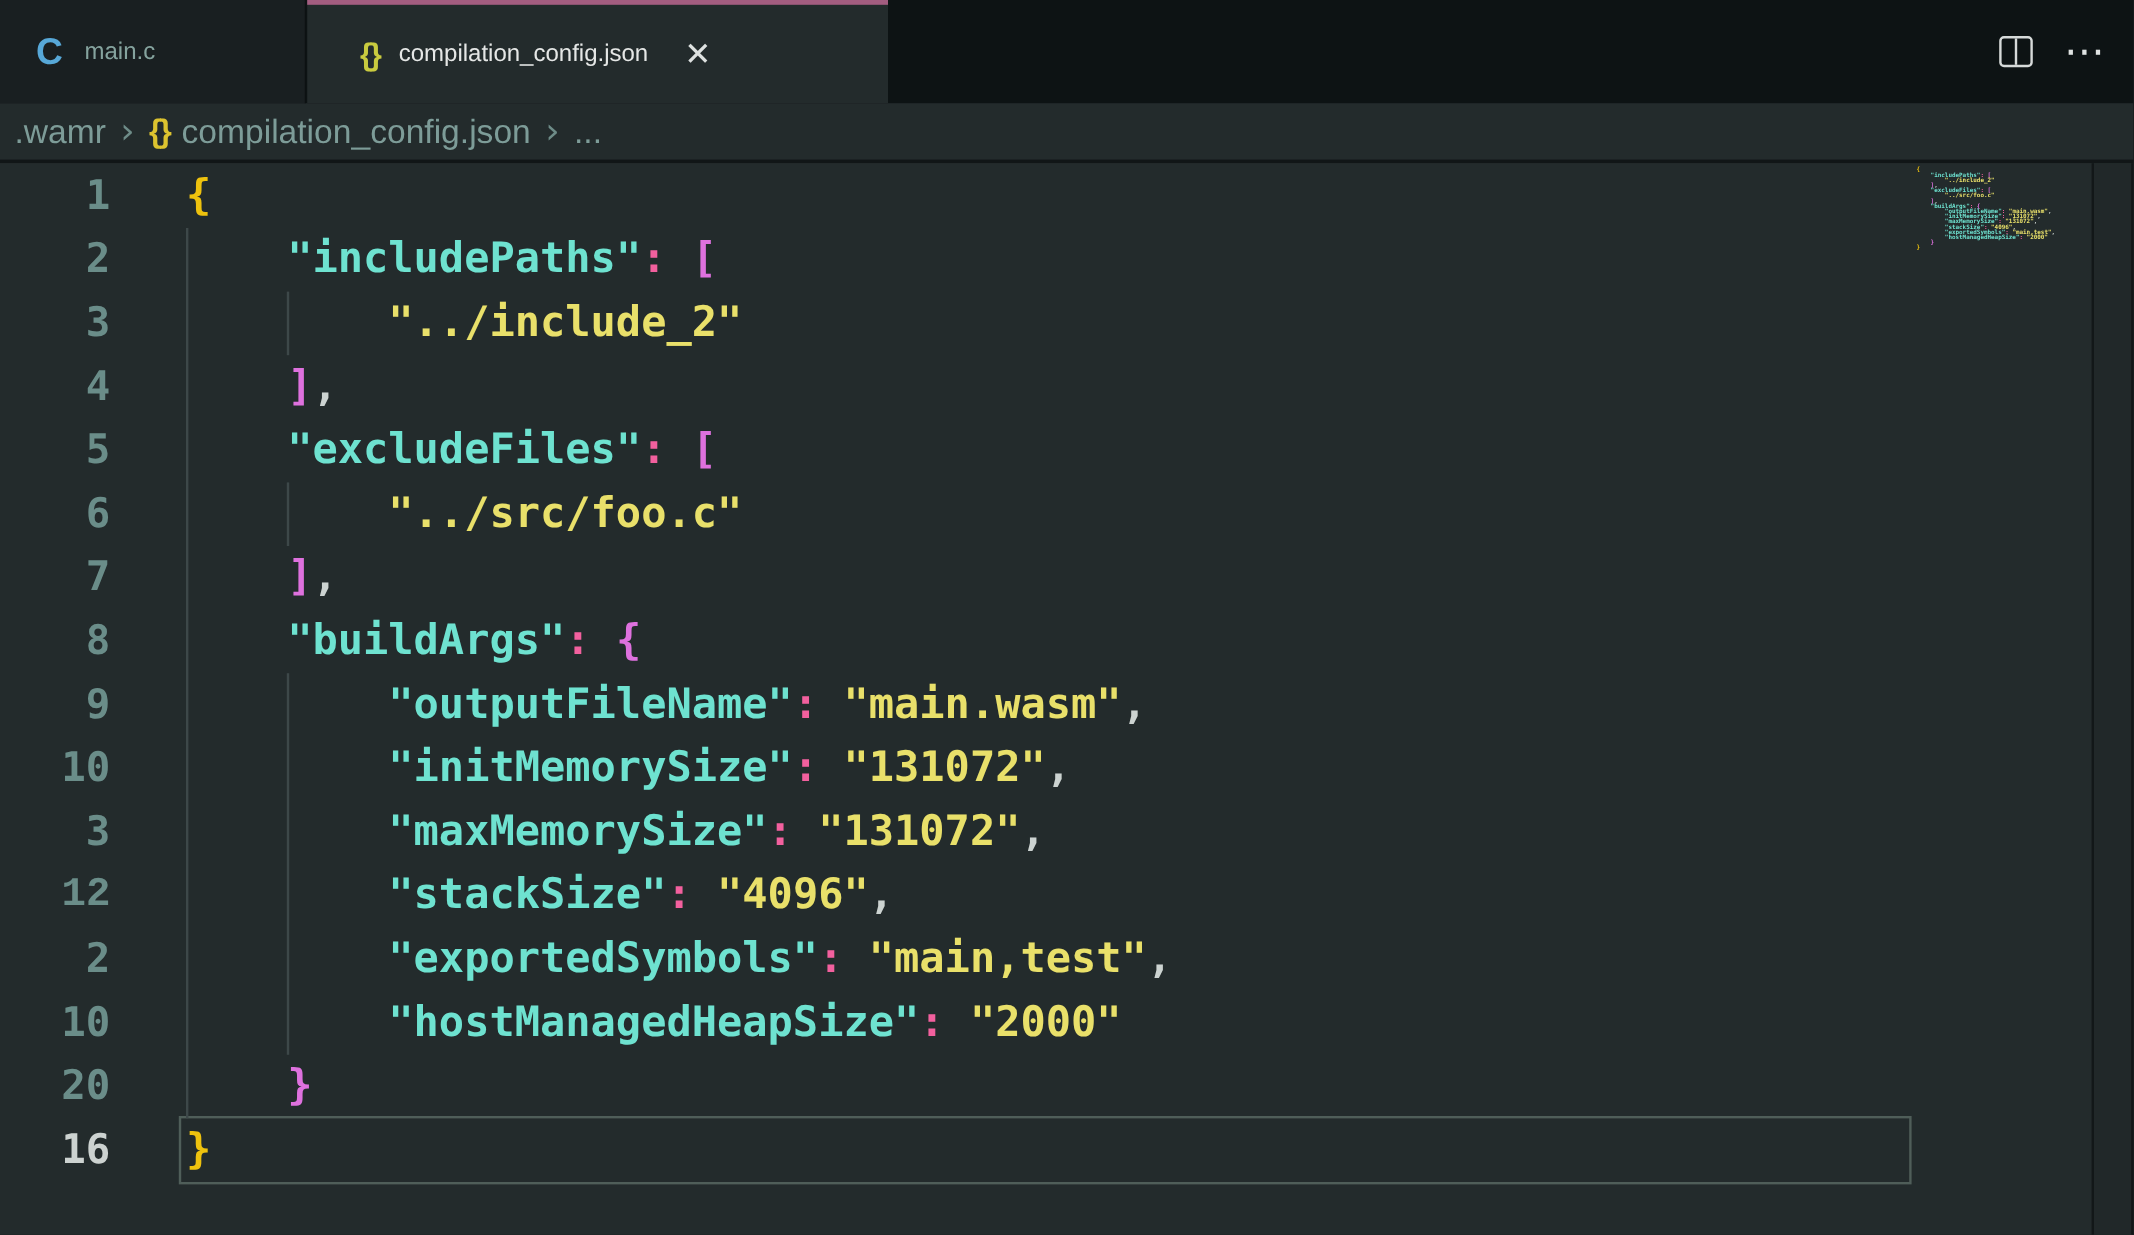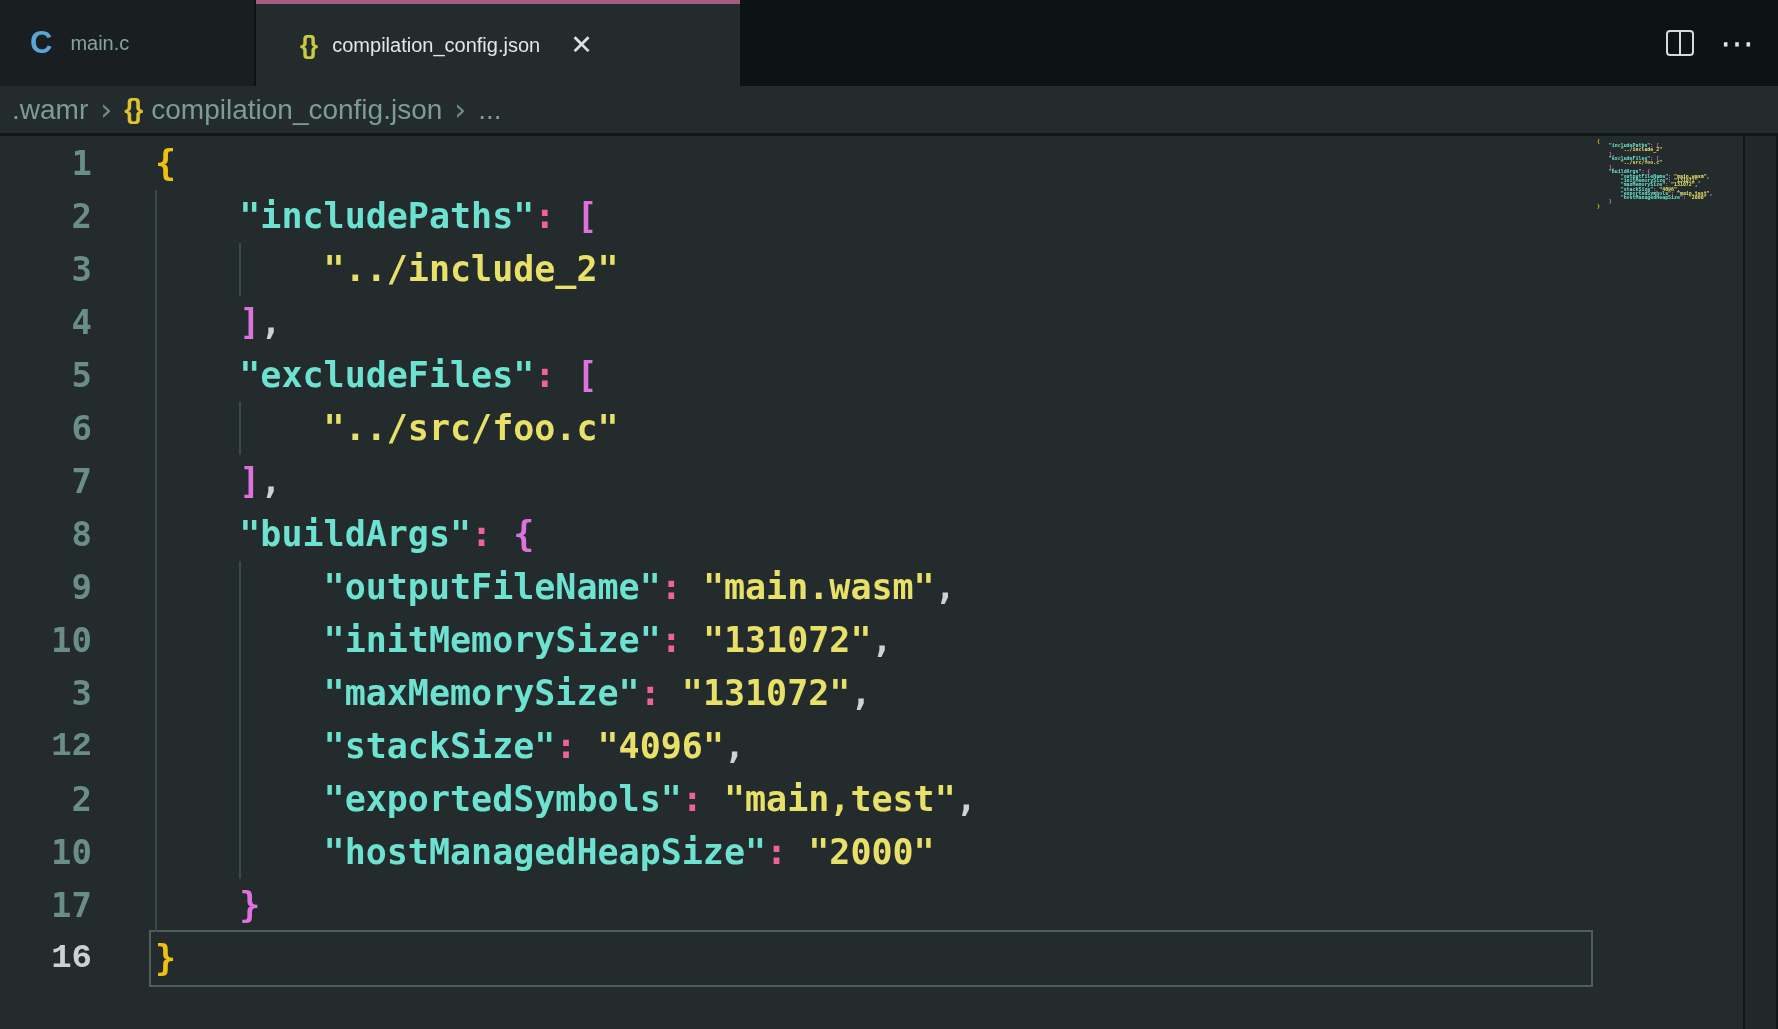--- a/index.html
+++ b/index.html
@@ -34,21 +34,21 @@
   .crumb{display:flex;align-items:center;gap:10px;cursor:pointer;}
   .crumb .braces-icon{color:#dcc32f;font-size:27px;}
   .crumb-sep{font-size:30px;color:#6e8c88;font-family:"DejaVu Sans",sans-serif;}
 
   .hsep{position:absolute;left:0;top:133px;width:1778px;height:3px;background:var(--sep);}
 
   
   .editor{position:absolute;left:0;top:136px;width:1778px;height:893px;background:var(--editor-bg);}
   .gutter-num{position:absolute;left:0;width:92px;height:53px;line-height:53px;text-align:right;
     font-family:"DejaVu Sans Mono",monospace;font-size:34px;font-weight:600;color:var(--lnum);}
-  .gutter-num.active{color:var(--lnum-active);font-family:Liberation Mono, monospace;}
+  .gutter-num.active{color:var(--lnum-active);}
   .code-line{position:absolute;left:155px;height:53px;line-height:53px;white-space:pre;
     font-family:"DejaVu Sans Mono",monospace;font-size:35px;font-weight:600;color:var(--pun);}
   .tok-key{color:var(--key);} .tok-str{color:var(--str);} .tok-col{color:var(--col);}
   .tok-b1{color:var(--b1);} .tok-b2{color:var(--b2);} .tok-pun{color:var(--pun);} .tok-pl{color:var(--pun);}
   .indent-guide{position:absolute;width:2px;background:var(--guide);}
   .current-line-box{position:absolute;left:149px;width:1444px;height:57px;border:2px solid var(--cur-border);}
 
   
   .minimap{position:absolute;left:1597px;top:3px;transform:scale(0.41);transform-origin:0 0;cursor:pointer;}
   .minimap .mm-line{white-space:pre;font-family:"DejaVu Sans Mono",monospace;font-size:12px;font-weight:bold;line-height:10.6px;height:10.6px;}
@@ -108,21 +108,21 @@
         <div class="gutter-num" style="top: 213px;">5</div>
         <div class="gutter-num" style="top: 266px;">6</div>
         <div class="gutter-num" style="top: 319px;">7</div>
         <div class="gutter-num" style="top: 372px;">8</div>
         <div class="gutter-num" style="top: 425px;">9</div>
         <div class="gutter-num" style="top: 478px;">10</div>
         <div class="gutter-num" style="top: 531px;">3</div>
         <div class="gutter-num" style="top: 584px; font-family: Liberation Mono, monospace;">12</div>
         <div class="gutter-num" style="top: 637px;">2</div>
         <div class="gutter-num" style="top: 690px;">10</div>
-        <div class="gutter-num" style="top: 743px;">17</div>
+        <div class="gutter-num" style="top: 743px;">20</div>
         <div class="gutter-num active" style="top: 796px;">16</div>
       </div>
     <div id="code">
         <div class="code-line" style="top: 1px;"><span class="tok-b1">{</span></div>
         <div class="code-line" style="top: 54px;"><span class="tok-pl">    </span><span class="tok-key">"includePaths"</span><span class="tok-col">:</span><span class="tok-pl"> </span><span class="tok-b2">[</span></div>
         <div class="code-line" style="top: 107px;"><span class="tok-pl">        </span><span class="tok-str">"../include_2"</span></div>
         <div class="code-line" style="top: 160px;"><span class="tok-pl">    </span><span class="tok-b2">]</span><span class="tok-pun">,</span></div>
         <div class="code-line" style="top: 213px;"><span class="tok-pl">    </span><span class="tok-key">"excludeFiles"</span><span class="tok-col">:</span><span class="tok-pl"> </span><span class="tok-b2">[</span></div>
         <div class="code-line" style="top: 266px;"><span class="tok-pl">        </span><span class="tok-str">"../src/foo.c"</span></div>
         <div class="code-line" style="top: 319px;"><span class="tok-pl">    </span><span class="tok-b2">]</span><span class="tok-pun">,</span></div>

